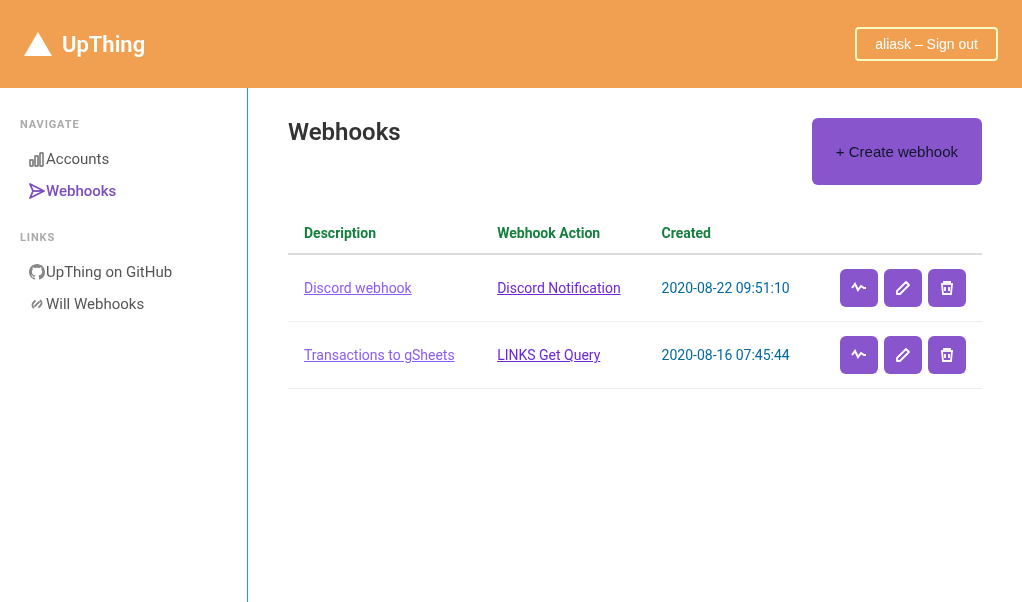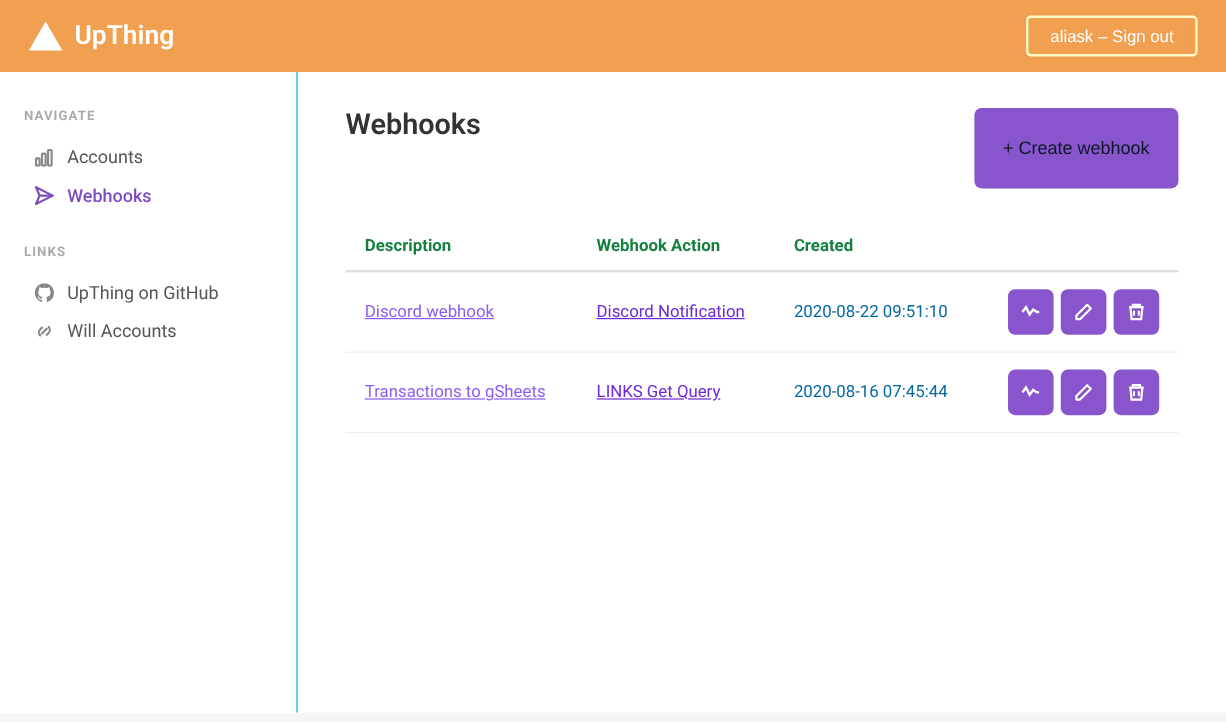--- a/index.html
+++ b/index.html
@@ -1,21 +1,21 @@
 <!DOCTYPE html>
 <html><head>
   <meta charset="utf-8">
   <style>
     * { box-sizing: border-box; margin: 0; padding: 0; }
     body { font-family: -apple-system, BlinkMacSystemFont, 'Segoe UI', Roboto, sans-serif; background: #f5f5f5; }
 
     
     .header {
       background: #F0A050;
-      height: 60px;
+      height: 88px;
       display: flex;
       align-items: center;
       justify-content: space-between;
       padding: 0 24px;
     }
     .header-logo {
       display: flex;
       align-items: center;
       gap: 10px;
       color: white;
@@ -60,21 +60,21 @@
       font-weight: 700;
       color: #aaa;
       letter-spacing: 0.08em;
       margin-bottom: 12px;
       margin-top: 0;
     }
     .sidebar-items { list-style: none; }
     .sidebar-item {
       display: flex;
       align-items: flex-start;
-      gap: 10px;
+      gap: 0;
       padding: 7px 8px;
       border-radius: 4px;
       cursor: pointer;
       color: #555;
       font-size: 15px;
       text-decoration: none;
     }
     .sidebar-item.active { color: #7c4dbd; font-weight: 500; }
     .sidebar-icon {
       width: 18px;
@@ -228,21 +228,21 @@
           <span>UpThing on GitHub</span>
         </li>
         <li class="sidebar-item">
           <span class="sidebar-icon">
             <svg class="icon-svg" viewBox="0 0 16 16" fill="none" stroke="currentColor" stroke-width="1.8">
               <path d="M6 10l4-4" stroke-linecap="round"></path>
               <path d="M4.5 11.5a3.536 3.536 0 0 1 0-5l1.5-1.5" stroke-linecap="round"></path>
               <path d="M11.5 4.5a3.536 3.536 0 0 1 0 5L10 11" stroke-linecap="round"></path>
             </svg>
           </span>
-          <span>Will Accounts</span>
+          <span>Will Webhooks</span>
         </li>
       </ul>
     </div>
   </aside>
 
   <main class="main">
     <div class="page-header">
       <h1 class="page-title">Webhooks</h1>
       <button class="create-btn">+ Create webhook</button>
     </div>

